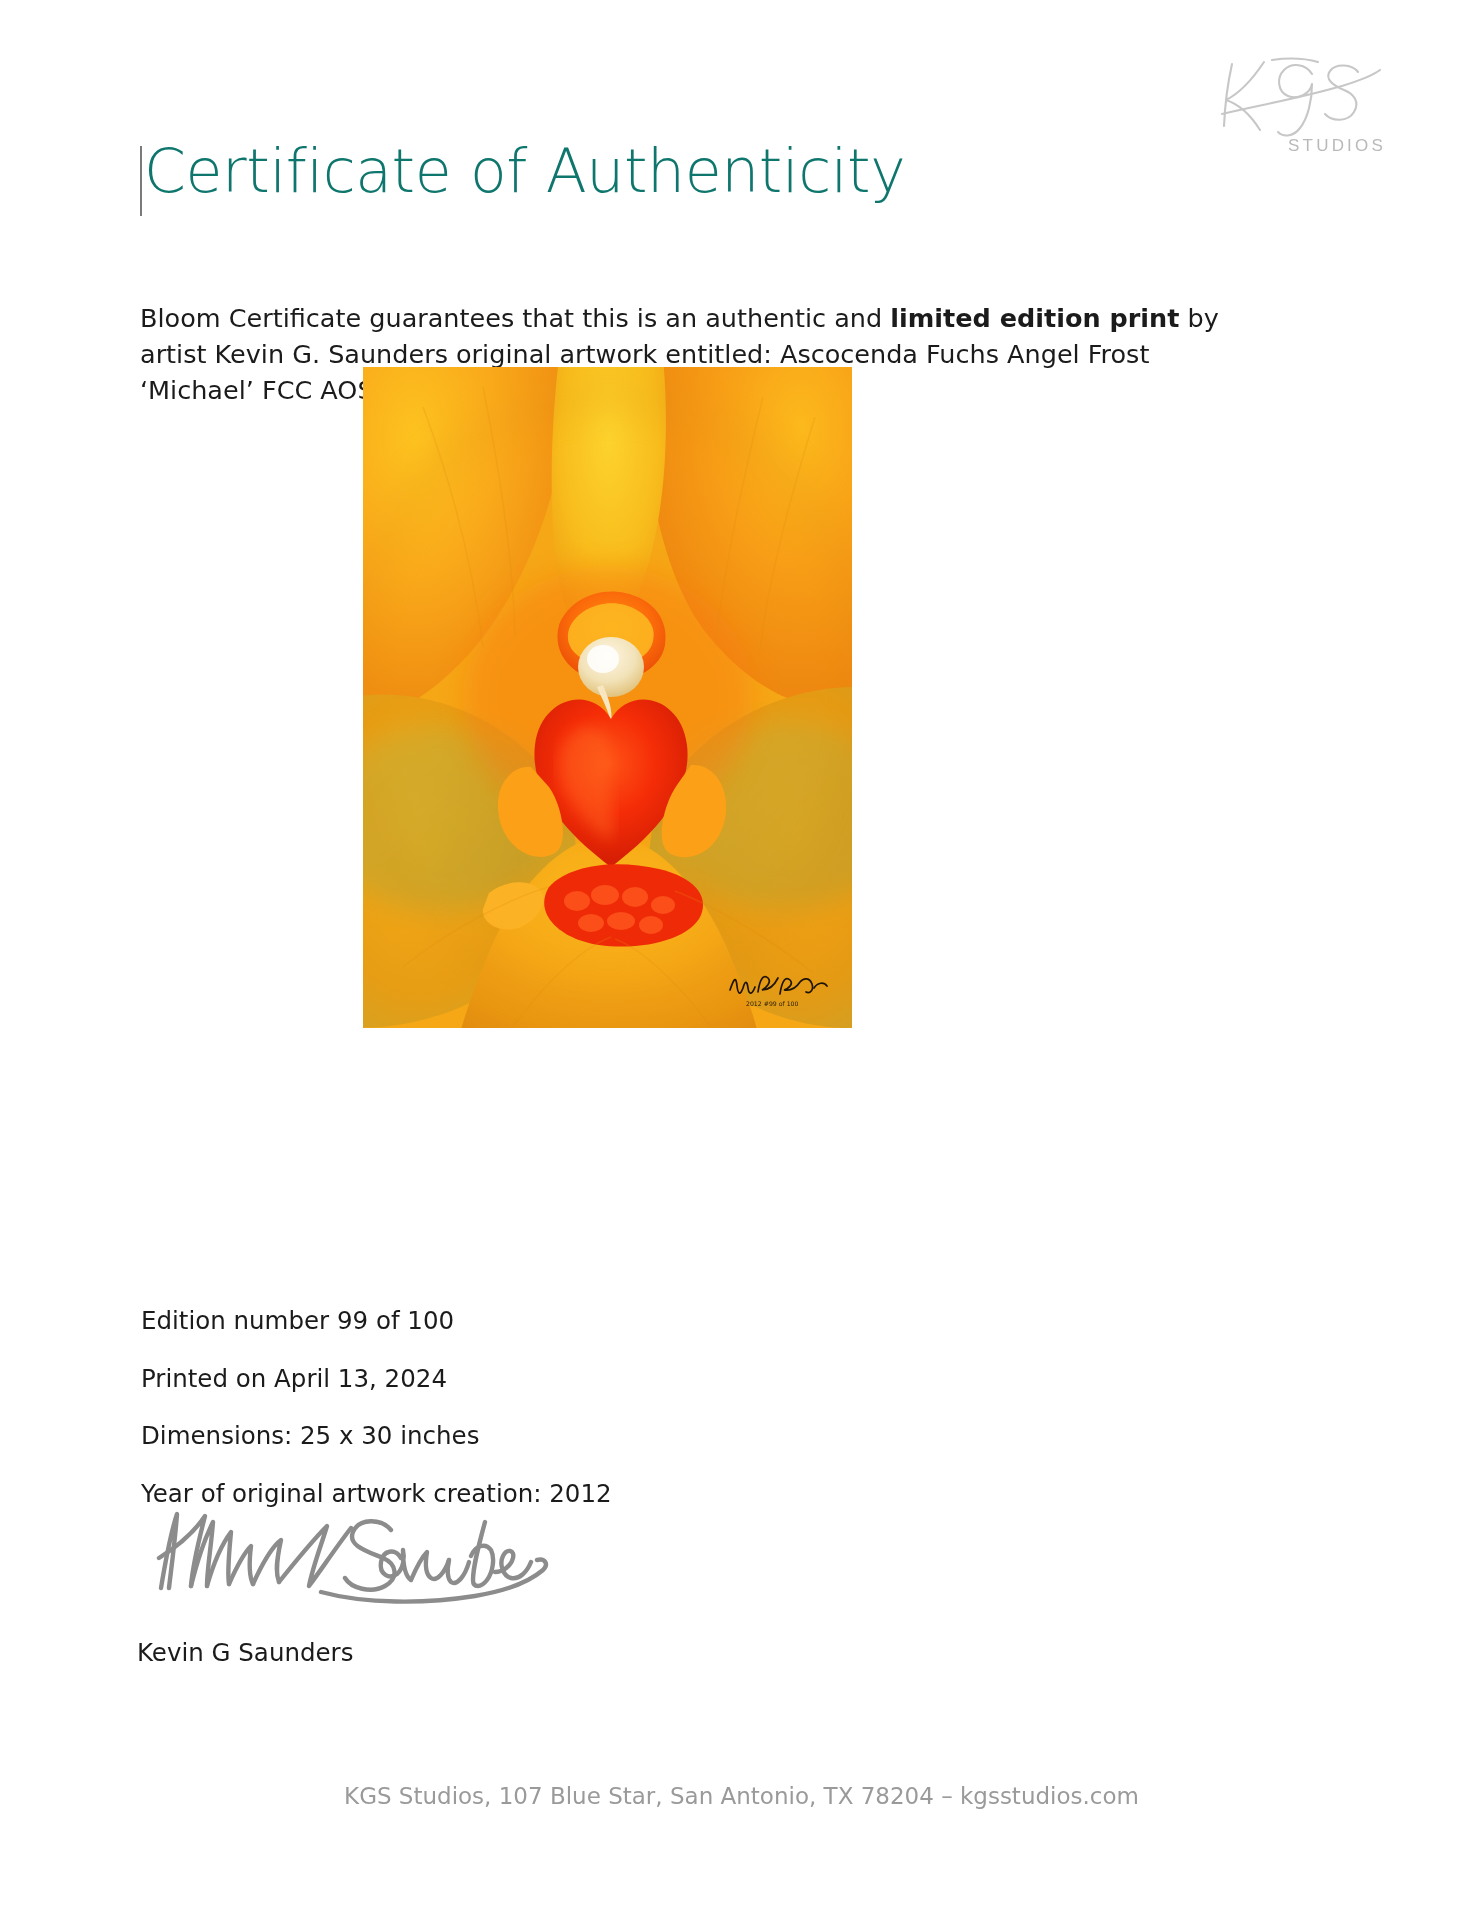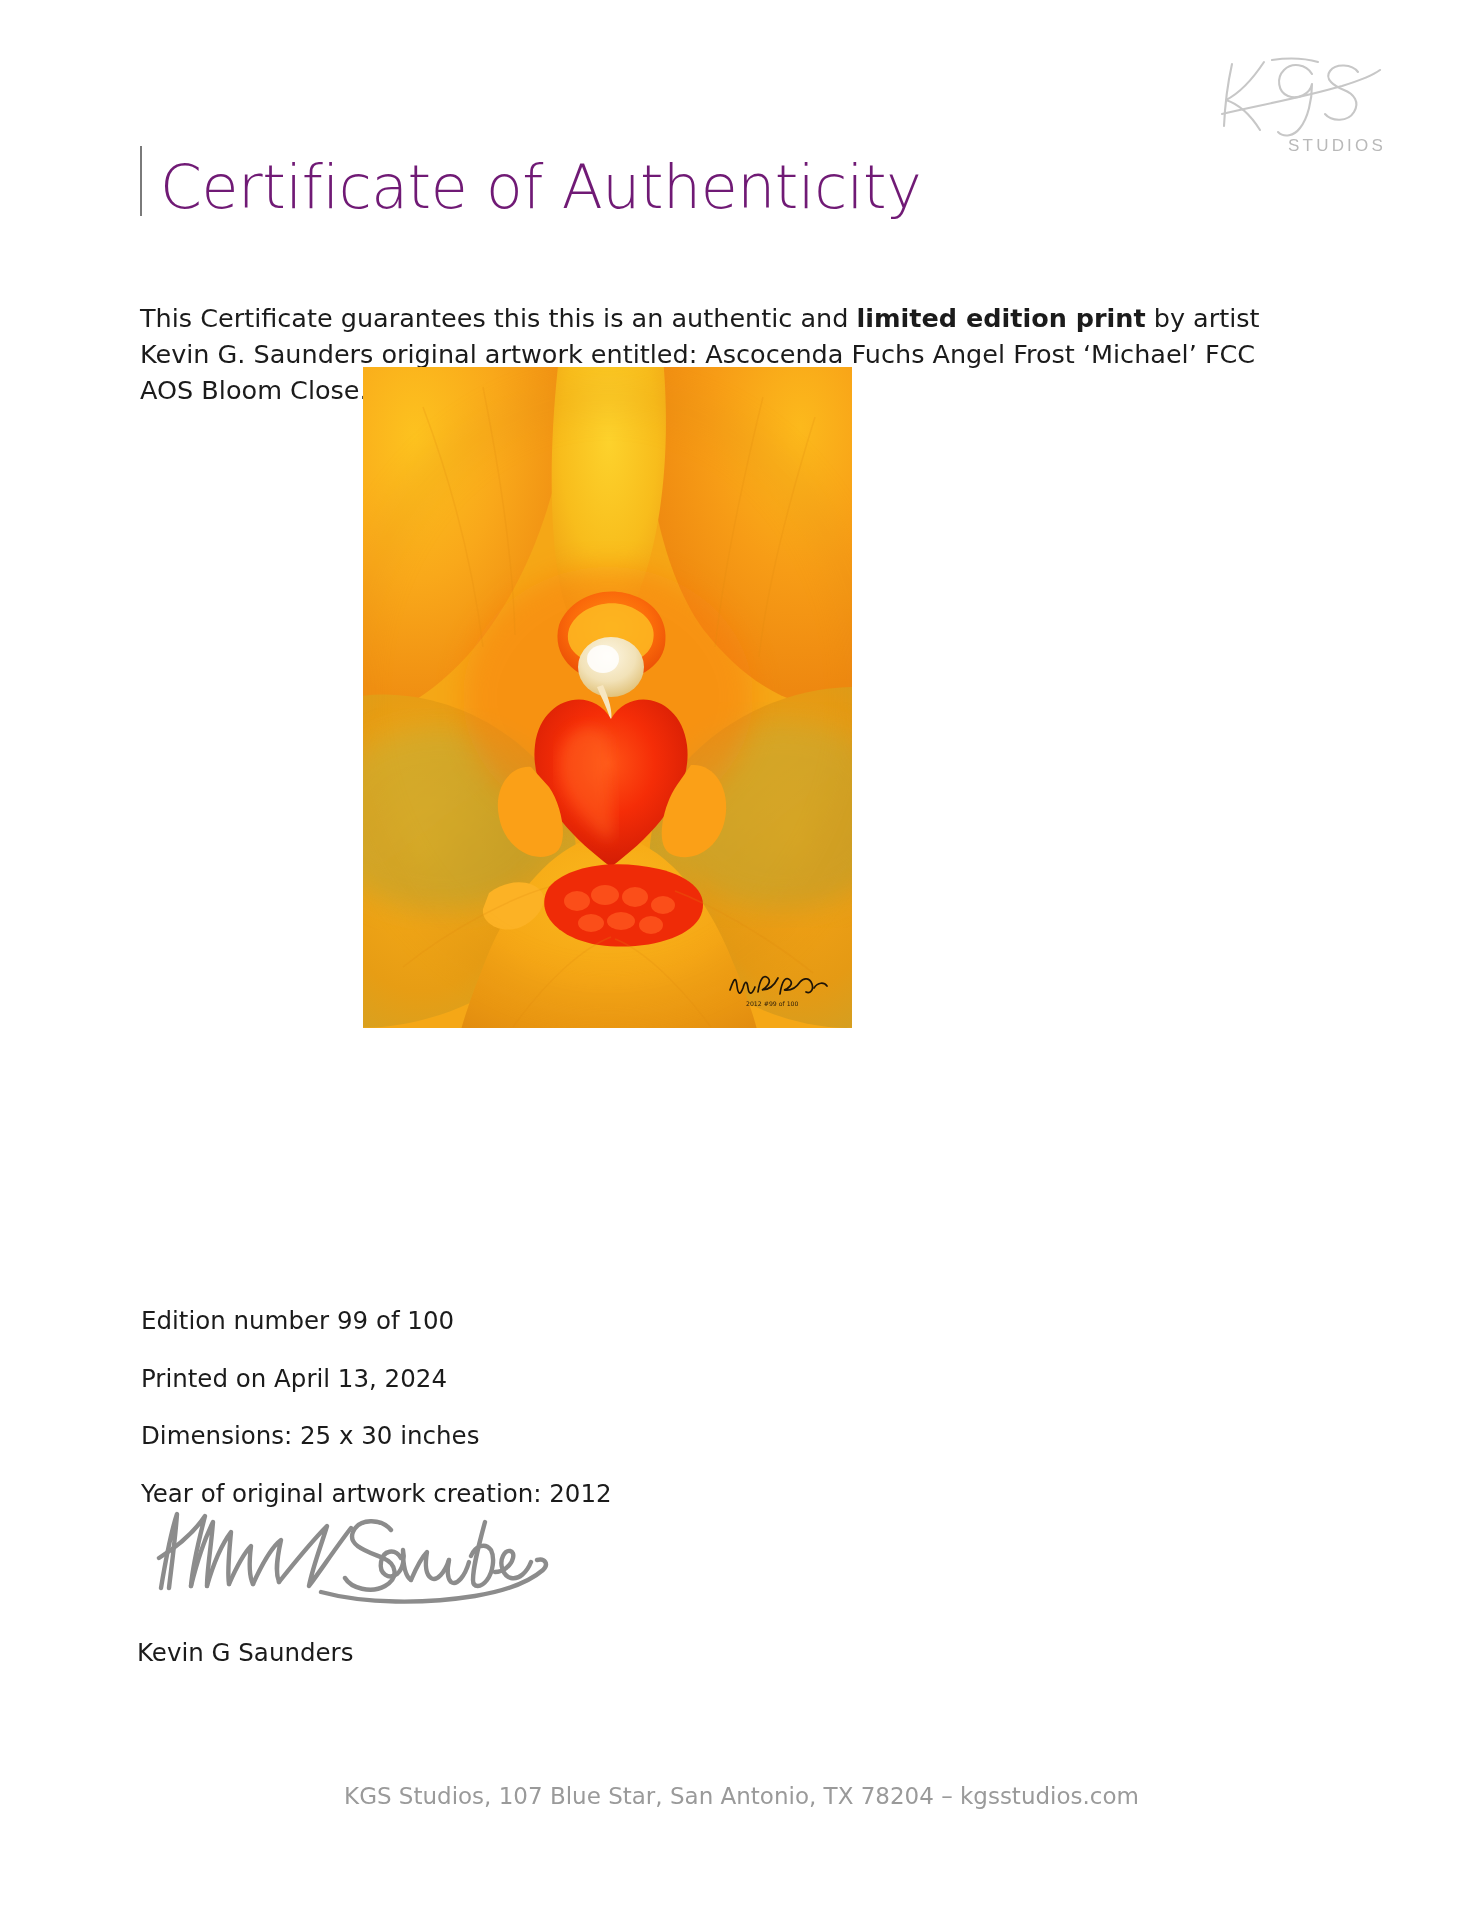--- a/index.html
+++ b/index.html
@@ -52,27 +52,27 @@
   }
   .title-rule {
     position: absolute;
     left: 0;
     top: 6px;
     width: 2px;
     height: 70px;
     background: #7a7a7a;
   }
   .title {
-    margin: 16px;
+    margin: 0;
     padding-left: 4px;
     font-family: "DejaVu Sans", sans-serif;
     font-weight: 300;
     font-size: 60px;
     line-height: 1.05;
-    color: #701a75;
+    color: #0f766e;
     letter-spacing: -0.4px;
     white-space: nowrap;
   }
 
   
   .intro {
     position: absolute;
     left: 140px;
     top: 300px;
     width: 1120px;
@@ -179,21 +179,21 @@
       </g>
     </svg>
     <span class="logo-word">STUDIOS</span>
   </div>
 
   <div class="title-wrap">
     <div class="title-rule"></div>
     <h1 class="title">Certificate of Authenticity</h1>
   </div>
 
-  <p class="intro"><span>This Certificate guarantees this this is an authentic and </span><b>limited edition print</b><span> by artist Kevin G. Saunders original artwork entitled: Ascocenda Fuchs Angel Frost ‘Michael’ FCC AOS Bloom Close.</span></p>
+  <p class="intro"><span>Bloom Certificate guarantees that this is an authentic and </span><b>limited edition print</b><span> by artist Kevin G. Saunders original artwork entitled: Ascocenda Fuchs Angel Frost ‘Michael’ FCC AOS Bloom Close.</span></p>
 
   <div class="artwork">
     <svg width="489" height="661" viewBox="0 0 489 661">
       <defs>
         <radialGradient id="gTopL" cx="28%" cy="22%" r="72%">
           <stop offset="0%" stop-color="#fdc21f"></stop>
           <stop offset="55%" stop-color="#f9a81a"></stop>
           <stop offset="100%" stop-color="#f08f12"></stop>
         </radialGradient>
         <radialGradient id="gTopR" cx="72%" cy="20%" r="75%">

